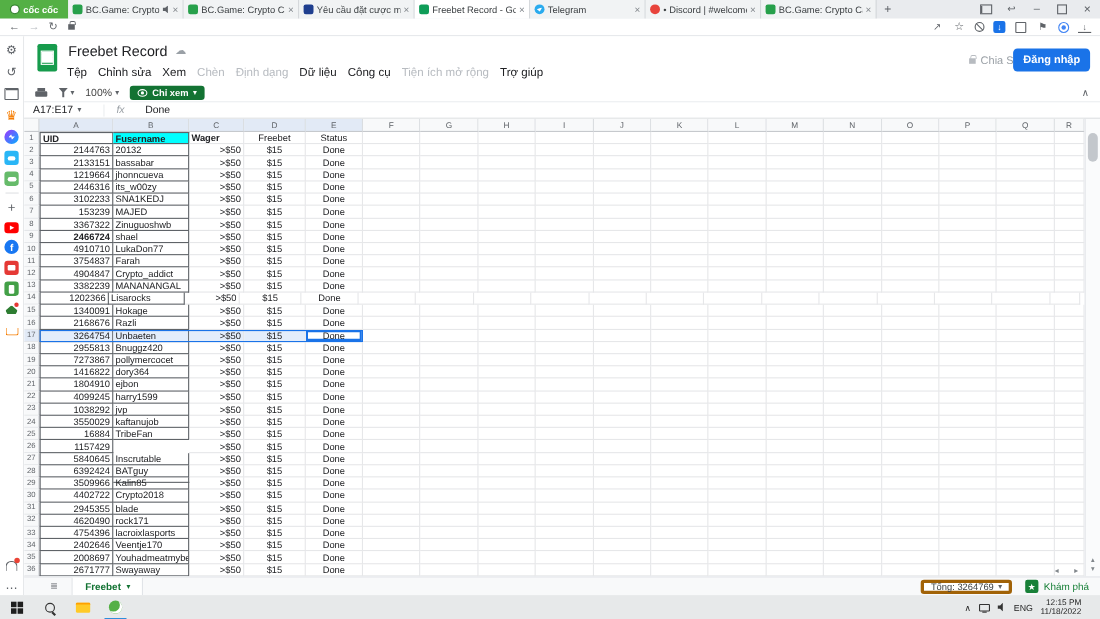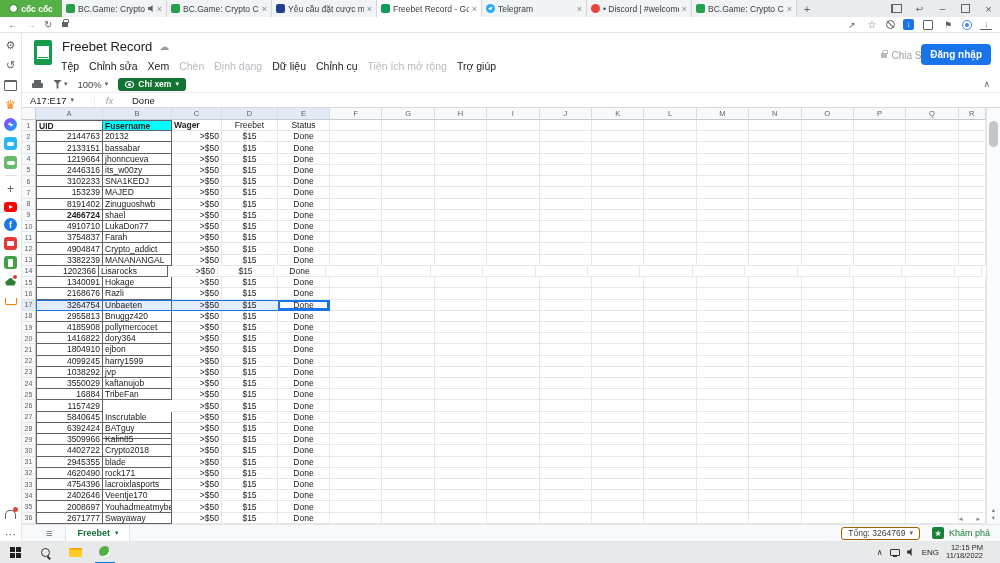--- a/index.html
+++ b/index.html
@@ -149,21 +149,21 @@
   
   .vscroll{position:absolute;right:0;top:108px;width:14px;height:416px;background:#fafbfc;border-left:1px solid #e1e4e8}
   .vthumb{position:absolute;left:2px;top:13px;width:9px;height:26px;background:#c3c7cc;border-radius:5px}
   .vbtns{position:absolute;bottom:2px;left:0;width:13px;display:flex;flex-direction:column;align-items:center;font-size:6.5px;color:#80868b;line-height:8px}
 
   
   .sheetbar{position:absolute;left:22px;top:524px;width:978px;height:17px;background:#f8f9fa;border-top:1px solid #e1e4e8;display:flex;align-items:center;font-size:9px;color:#5f6368}
   .allsheets{margin-left:24px;font-size:11px}
   .sheettab{margin-left:13px;height:100%;background:#fff;border-left:1px solid #e1e4e8;border-right:1px solid #e1e4e8;display:flex;align-items:center;gap:5px;padding:0 11px;color:#137333;font-weight:bold;font-size:9px}
   .sheettab .drop{color:#137333}
-  .sumchip{margin-left:auto;background:#fff;border:1px solid #a16207;border-radius:3px;height:13px;display:flex;align-items:center;gap:4px;padding:0 6px;font-size:8.5px;color:#3c4043}
+  .sumchip{margin-left:auto;background:#fff;border:3px solid #a16207;border-radius:3px;height:13px;display:flex;align-items:center;gap:4px;padding:0 6px;font-size:8.5px;color:#3c4043}
   .explore{display:flex;align-items:center;gap:5px;margin:0 10px 0 12px;color:#188038;font-size:9px}
   .explore-ic{width:12px;height:12px;background:#188038;border-radius:2px;color:#fff;font-size:8px;display:flex;align-items:center;justify-content:center}
 
   
   .taskbar{position:absolute;left:0;top:541px;width:1000px;height:22px;background:#e7e9ea;display:flex;align-items:center;padding-left:7px;gap:14px}
   .tbi{width:16px;height:16px;display:flex;align-items:center;justify-content:center;position:relative;flex:none}
   .tb-start::before{content:"";width:11px;height:11px;background-image:linear-gradient(#1f1f1f,#1f1f1f),linear-gradient(#1f1f1f,#1f1f1f),linear-gradient(#1f1f1f,#1f1f1f),linear-gradient(#1f1f1f,#1f1f1f);background-size:5px 5px;background-position:0 0,6px 0,0 6px,6px 6px;background-repeat:no-repeat}
   .tb-search::before{content:"";width:7px;height:7px;border:1.5px solid #333;border-radius:50%}
   .tb-search::after{content:"";position:absolute;right:2px;bottom:2px;width:4px;height:1.5px;background:#333;transform:rotate(45deg)}
   .tb-explorer::before{content:"";width:13px;height:9px;background:#ffca28;border-radius:1px;box-shadow:inset 0 3px 0 -1.5px #ffa000}
@@ -281,21 +281,21 @@
       <span>Freebet Record</span>
       <span class="cloud-ic">☁</span>
     </div>
     <div class="menubar" id="menubar">
         <span class="menu-item">Tệp</span>
         <span class="menu-item">Chỉnh sửa</span>
         <span class="menu-item">Xem</span>
         <span class="menu-item disabled">Chèn</span>
         <span class="menu-item disabled">Định dạng</span>
         <span class="menu-item">Dữ liệu</span>
-        <span class="menu-item">Chỉnh cụ</span>
+        <span class="menu-item">Công cụ</span>
         <span class="menu-item disabled">Tiện ích mở rộng</span>
         <span class="menu-item">Trợ giúp</span>
       </div>
     <div class="share-btn">
       <span class="share-lock"></span>
       <span>Chia Sẻ</span>
     </div>
     <div class="signin-btn">Đăng nhập</div>
   </div>
 
@@ -494,21 +494,21 @@
         <div class="gcell" style="width: 52.4px;"></div>
         <div class="gcell" style="width: 52.4px;"></div>
         <div class="gcell" style="width: 52.4px;"></div>
         <div class="gcell" style="width: 52.4px;"></div>
         <div class="gcell" style="width: 52.4px;"></div>
         <div class="gcell" style="width: 52.4px;"></div>
         <div class="gcell" style="width: 27.2px;"></div>
       </div>
       <div class="grow">
         <div class="rowhdr">8</div>
-        <div class="gcell dark first ar" style="width: 67px;">8191402</div>
+        <div class="gcell dark first ar" style="width: 67px;">3367322</div>
         <div class="gcell dark" style="width: 69px;">Zinuguoshwb</div>
         <div class="gcell ar" style="width: 50px;">&gt;$50</div>
         <div class="gcell ac" style="width: 56px;">$15</div>
         <div class="gcell ac" style="width: 52px;">Done</div>
         <div class="gcell" style="width: 52.4px;"></div>
         <div class="gcell" style="width: 52.4px;"></div>
         <div class="gcell" style="width: 52.4px;"></div>
         <div class="gcell" style="width: 52.4px;"></div>
         <div class="gcell" style="width: 52.4px;"></div>
         <div class="gcell" style="width: 52.4px;"></div>
@@ -726,21 +726,21 @@
         <div class="gcell" style="width: 52.4px;"></div>
         <div class="gcell" style="width: 52.4px;"></div>
         <div class="gcell" style="width: 52.4px;"></div>
         <div class="gcell" style="width: 52.4px;"></div>
         <div class="gcell" style="width: 52.4px;"></div>
         <div class="gcell" style="width: 52.4px;"></div>
         <div class="gcell" style="width: 27.2px;"></div>
       </div>
       <div class="grow">
         <div class="rowhdr">19</div>
-        <div class="gcell dark first ar" style="width: 67px;">4185908</div>
+        <div class="gcell dark first ar" style="width: 67px;">7273867</div>
         <div class="gcell dark" style="width: 69px;">pollymercocet</div>
         <div class="gcell ar" style="width: 50px;">&gt;$50</div>
         <div class="gcell ac" style="width: 56px;">$15</div>
         <div class="gcell ac" style="width: 52px;">Done</div>
         <div class="gcell" style="width: 52.4px;"></div>
         <div class="gcell" style="width: 52.4px;"></div>
         <div class="gcell" style="width: 52.4px;"></div>
         <div class="gcell" style="width: 52.4px;"></div>
         <div class="gcell" style="width: 52.4px;"></div>
         <div class="gcell" style="width: 52.4px;"></div>

